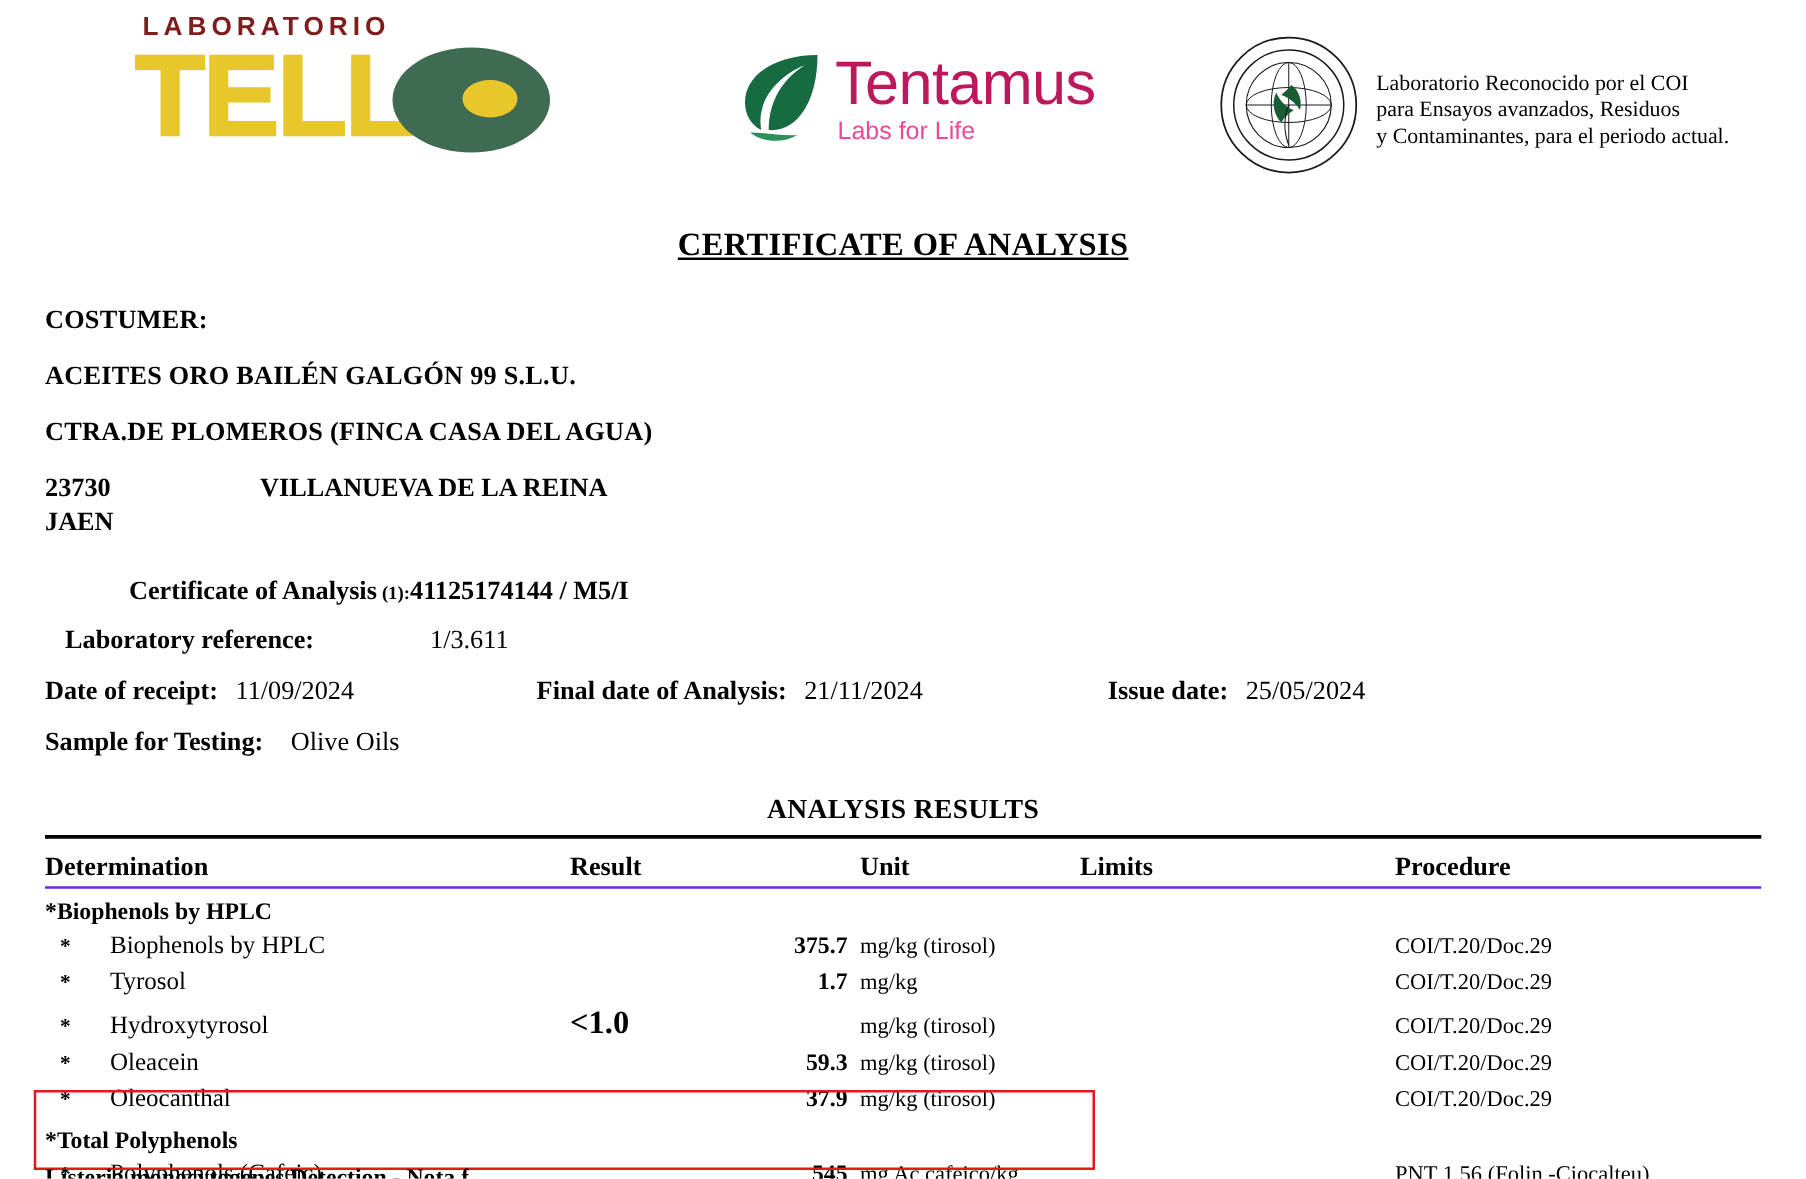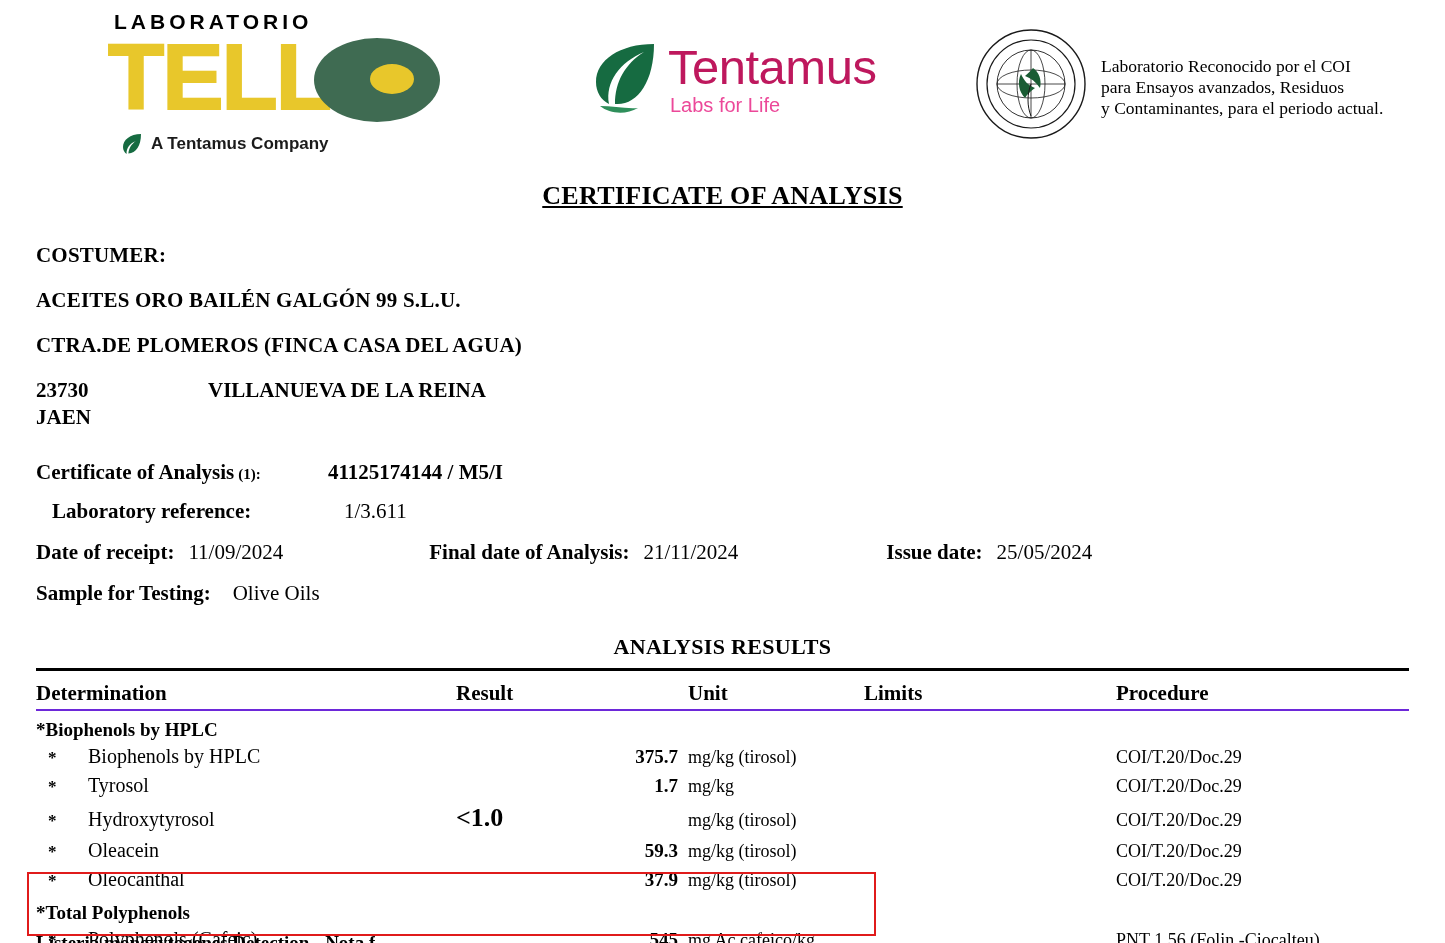--- a/index.html
+++ b/index.html
@@ -27,21 +27,21 @@
     position: absolute;
     left: 108px;
     top: 10px;
     width: 360px;
   }
   .tello-top {
     font-family: "Liberation Sans", sans-serif;
     font-weight: bold;
     font-size: 21px;
     letter-spacing: 4px;
-    color: #000000;
+    color: #7f1d1d;
     margin-left: 6px;
   }
   .tello-main {
     position: relative;
     height: 92px;
   }
   .tello-word {
     font-family: "Liberation Sans", sans-serif;
     font-weight: bold;
     font-size: 92px;
@@ -168,21 +168,21 @@
     font-size: 21px;
     margin-top: 2px;
   }
 
   .meta { margin-top: 30px; }
   .coa-label { font-weight: bold; font-size: 21px; }
   .coa-note { font-weight: bold; font-size: 15px; }
   .coa-val { font-weight: bold; font-size: 21px; margin-left: 0; }
 
   .row-coa { display: flex; align-items: baseline; margin-top: 26px; }
-  .row-coa .c1 { width: 292px; }
+  .row-coa .c1 { width: 292px; text-align: right; }
   .row-labref { display: flex; align-items: baseline; margin-top: 14px; margin-left: 16px; }
   .row-labref .c1 { width: 292px; font-weight: bold; font-size: 21px; }
   .row-labref .c2 { font-size: 21px; }
 
   .row-dates { display: flex; align-items: baseline; margin-top: 16px; font-size: 21px; }
   .row-dates .k { font-weight: bold; }
   .row-dates .v { margin-left: 14px; }
   .sp1 { width: 146px; }
   .sp2 { width: 148px; }
 
@@ -276,26 +276,20 @@
 <body>
 
 <div class="header">
 
   <div class="tello">
     <div class="tello-top">LABORATORIO</div>
     <div class="tello-main">
       <span class="tello-word">TELL</span>
       <span class="tello-olive"></span>
       <span class="tello-olive-pit"></span>
-    </div>
-    <div class="tello-sub">
-      <svg class="leafmark" viewBox="0 0 24 24">
-        <path d="M21 2C10 2 3 8 3 15c0 3 1.4 5.6 3.6 7-0.4-6 3.6-11 9.4-13-4.4 2.8-7.2 7.2-7.6 12.6C16 21 21 14 21 2z" fill="#166b41"></path>
-      </svg>
-      <span class="tello-sub-text">A Tentamus Company</span>
     </div>
   </div>
 
   <div class="tentamus">
     <svg class="tentamus-mark" viewBox="0 0 66 74">
       <path d="M62 2C28 2 4 18 4 40c0 10 5 18 13 22C13 40 28 20 52 10 33 22 23 40 23 62c22 2 39-22 39-60z" fill="#166b41"></path>
       <path d="M8 64c10 8 26 9 38 2-12 1-26-2-38-2z" fill="#2f8f5b"></path>
     </svg>
     <div>
       <div class="tentamus-name">Tentamus</div>

